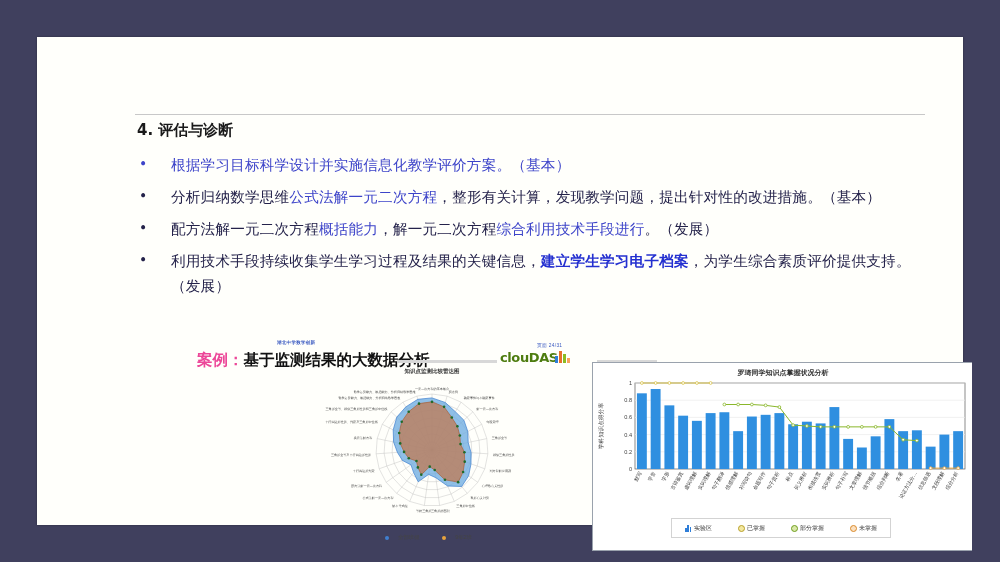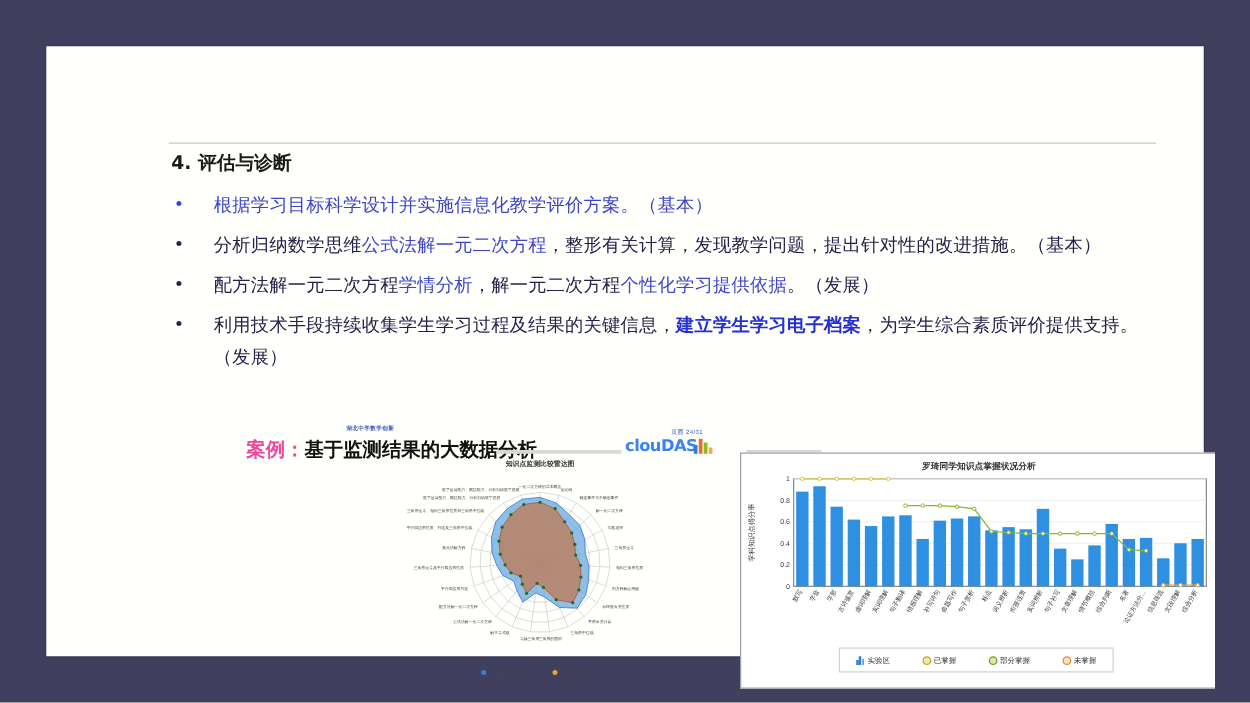--- a/index.html
+++ b/index.html
@@ -82,21 +82,21 @@
     position:absolute;left:200px;top:20px;width:100px;height:3px;
     background:#d8d8d8;
   }
   .rule3{
     position:absolute;left:400px;top:20px;width:60px;height:3px;
     background:#d8d8d8;
   }
   .logo{
     position:absolute;left:303px;top:10px;
     font-family:"DejaVu Sans",sans-serif;
-    font-size:13px;font-weight:bold;color:#3b82f6;
+    font-size:13px;font-weight:bold;color:#4d7c0f;
     letter-spacing:-.4px;
   }
   .logo-bars{
     position:absolute;left:358px;top:10px;
     width:14px;height:13px;
   }
   .logo-bars i{position:absolute;bottom:0;width:3px;display:block;}
   .logo-bars i:nth-child(1){left:0;height:7px;background:#2f7ed8;}
   .logo-bars i:nth-child(2){left:4px;height:12px;background:#e8702a;}
   .logo-bars i:nth-child(3){left:8px;height:9px;background:#8bbc21;}
@@ -154,21 +154,21 @@
 <body>
 
 <div class="slide">
 
   <div class="rule"></div>
   <div class="subtitle">4. 评估与诊断</div>
 
   <div class="bullets" id="bullets">
       <div class="bullet b1"><span class="dot">•</span><span class="hl">根据学习目标科学设计并实施信息化教学评价方案。（基本）</span></div>
       <div class="bullet"><span class="dot">•</span><span>分析归纳数学思维</span><span class="hl">公式法解一元二次方程</span><span>，整形有关计算，发现教学问题，提出针对性的改进措施。（基本）</span></div>
-      <div class="bullet"><span class="dot">•</span><span>配方法解一元二次方程</span><span class="hl">学情分析</span><span>，解一元二次方程</span><span class="hl">个性化学习提供依据</span><span>。（发展）</span></div>
+      <div class="bullet"><span class="dot">•</span><span>配方法解一元二次方程</span><span class="hl">概括能力</span><span>，解一元二次方程</span><span class="hl">综合利用技术手段进行</span><span>。（发展）</span></div>
       <div class="bullet"><span class="dot">•</span><span>利用技术手段持续收集学生学习过程及结果的关键信息，</span><span class="hl-b">建立学生学习电子档案</span><span>，为学生综合素质评价提供支持。（发展）</span></div>
     </div>
 
   <div class="shot">
 
     <div class="wm-doc">湖北中学数学创新</div>
     <div class="wm-page">页面 24/31</div>
 
     <div class="case-line">
       <span class="case-key">案例：</span><span class="case-txt">基于监测结果的大数据分析</span>

